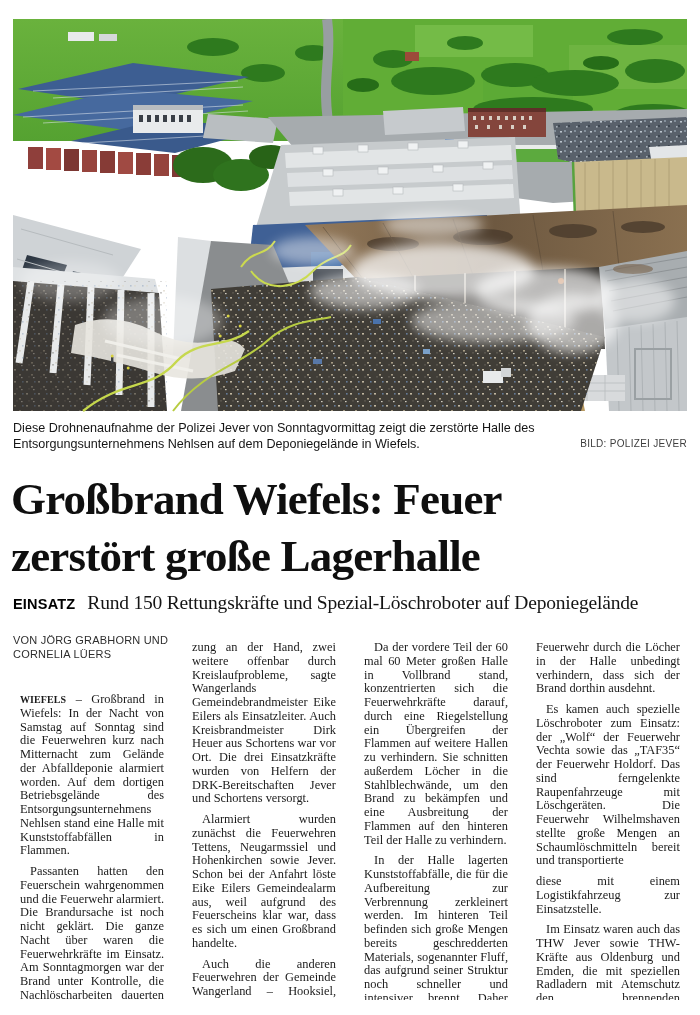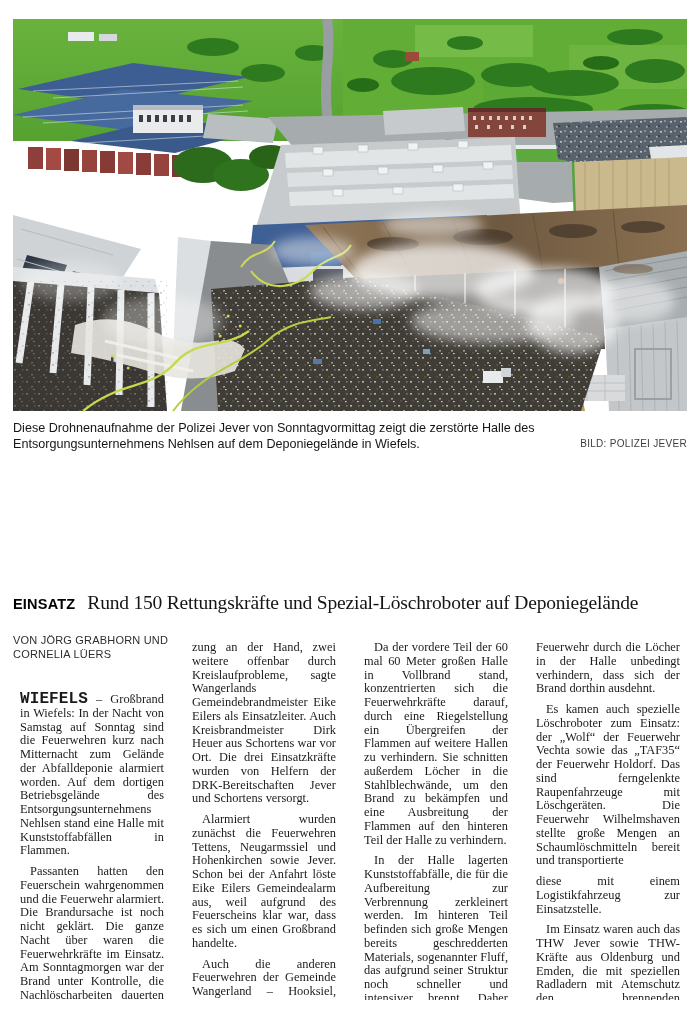--- a/index.html
+++ b/index.html
@@ -16,21 +16,21 @@
   .subhead{position:absolute;left:13px;top:592px;width:680px;white-space:nowrap;}
   .kicker{font:bold 14.5px "Liberation Sans",sans-serif;color:#000;letter-spacing:.2px;margin-right:12px;}
   .subtext{font:19.5px "Liberation Serif",serif;color:#141414;letter-spacing:-.2px;}
   .columns{position:absolute;left:13px;top:634px;width:674px;height:379px;display:grid;
            grid-template-columns:repeat(4,1fr);column-gap:14px;overflow:hidden;}
   .col{font:12.4px/13.75px "Liberation Serif",serif;text-align:justify;color:#1a1a1a;}
   .byline{font:11px/13.5px "Liberation Sans",sans-serif;color:#2e2e2e;letter-spacing:.2px;
           margin-bottom:32px;text-align:left;}
   .col p{margin:7px;}
   .col p.indent{text-indent:10px;}
-  .lead-loc{font-family:Liberation Mono, monospace;font-weight:bold;font-size:16px;letter-spacing:.1px;}
+  .lead-loc{font-family:Liberation Serif, serif;font-weight:bold;font-size:10px;letter-spacing:.1px;}
 </style>
 </head>
 <body>
 
 <div class="page">
 
   <div class="photo">
     <svg viewBox="0 0 674 395" preserveAspectRatio="none">
       <defs>
         <linearGradient id="grass" x1="0" y1="0" x2="0" y2="1">
@@ -341,20 +341,22 @@
       </g>
     </svg>
   </div>
 
   <div class="caption">
     <span>Diese Drohnenaufnahme der Polizei Jever von Sonntagvormittag zeigt die zerstörte Halle des Entsorgungsunternehmens Nehlsen auf dem Deponiegelände in Wiefels.</span>
     <span class="credit">BILD: POLIZEI JEVER</span>
   </div>
 
   <h1 class="headline" style="margin:0;">
+    <span style="display:block;">Großbrand Wiefels: Feuer</span>
+    <span style="display:block;">zerstört große Lagerhalle</span>
   </h1>
 
   <div class="subhead">
     <span class="kicker">EINSATZ</span><span class="subtext">Rund 150 Rettungskräfte und Spezial-Löschroboter auf Deponiegelände</span>
   </div>
 
   <div class="columns">
     <div class="col">
       <div class="byline">VON JÖRG GRABHORN UND CORNELIA LÜERS</div>
       <p><span class="lead-loc">WIEFELS</span><span> – Großbrand in Wiefels: In der Nacht von Samstag auf Sonntag sind die Feuerwehren kurz nach Mitternacht zum Gelände der Abfalldeponie alarmiert worden. Auf dem dortigen Betriebsgelände des Entsorgungsunternehmens Nehlsen stand eine Halle mit Kunststoffabfällen in Flammen.</span></p>

